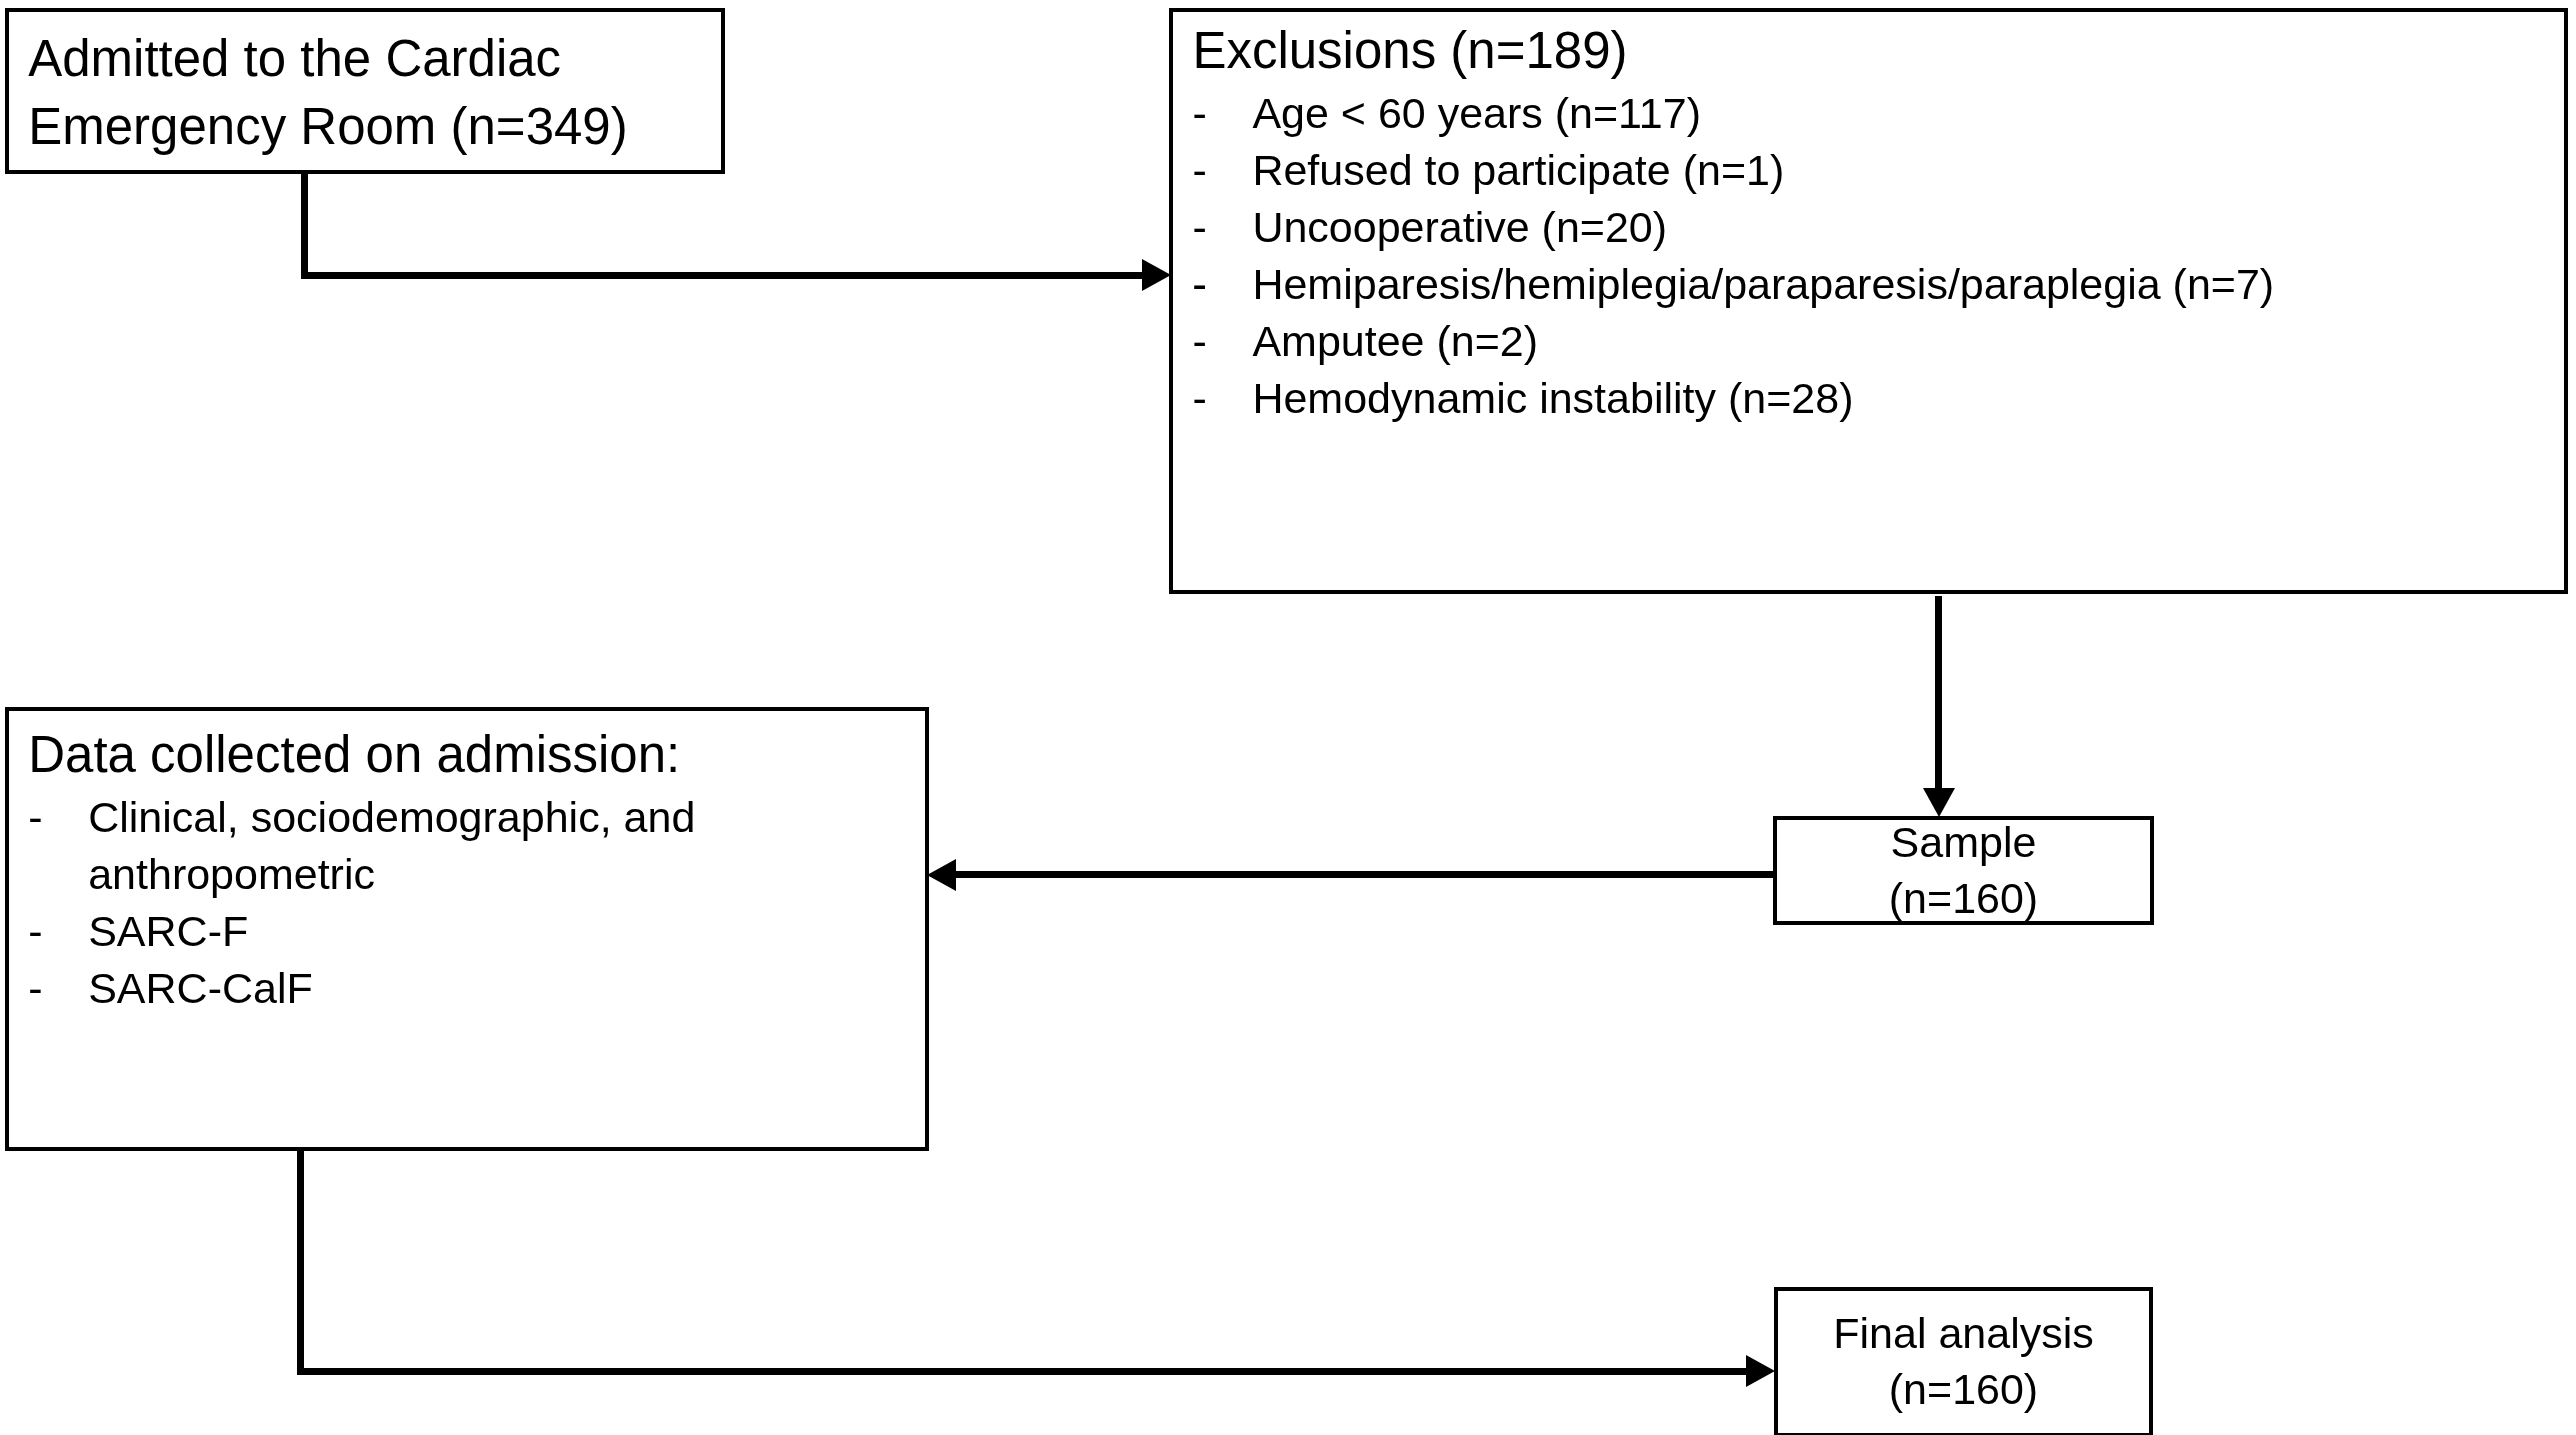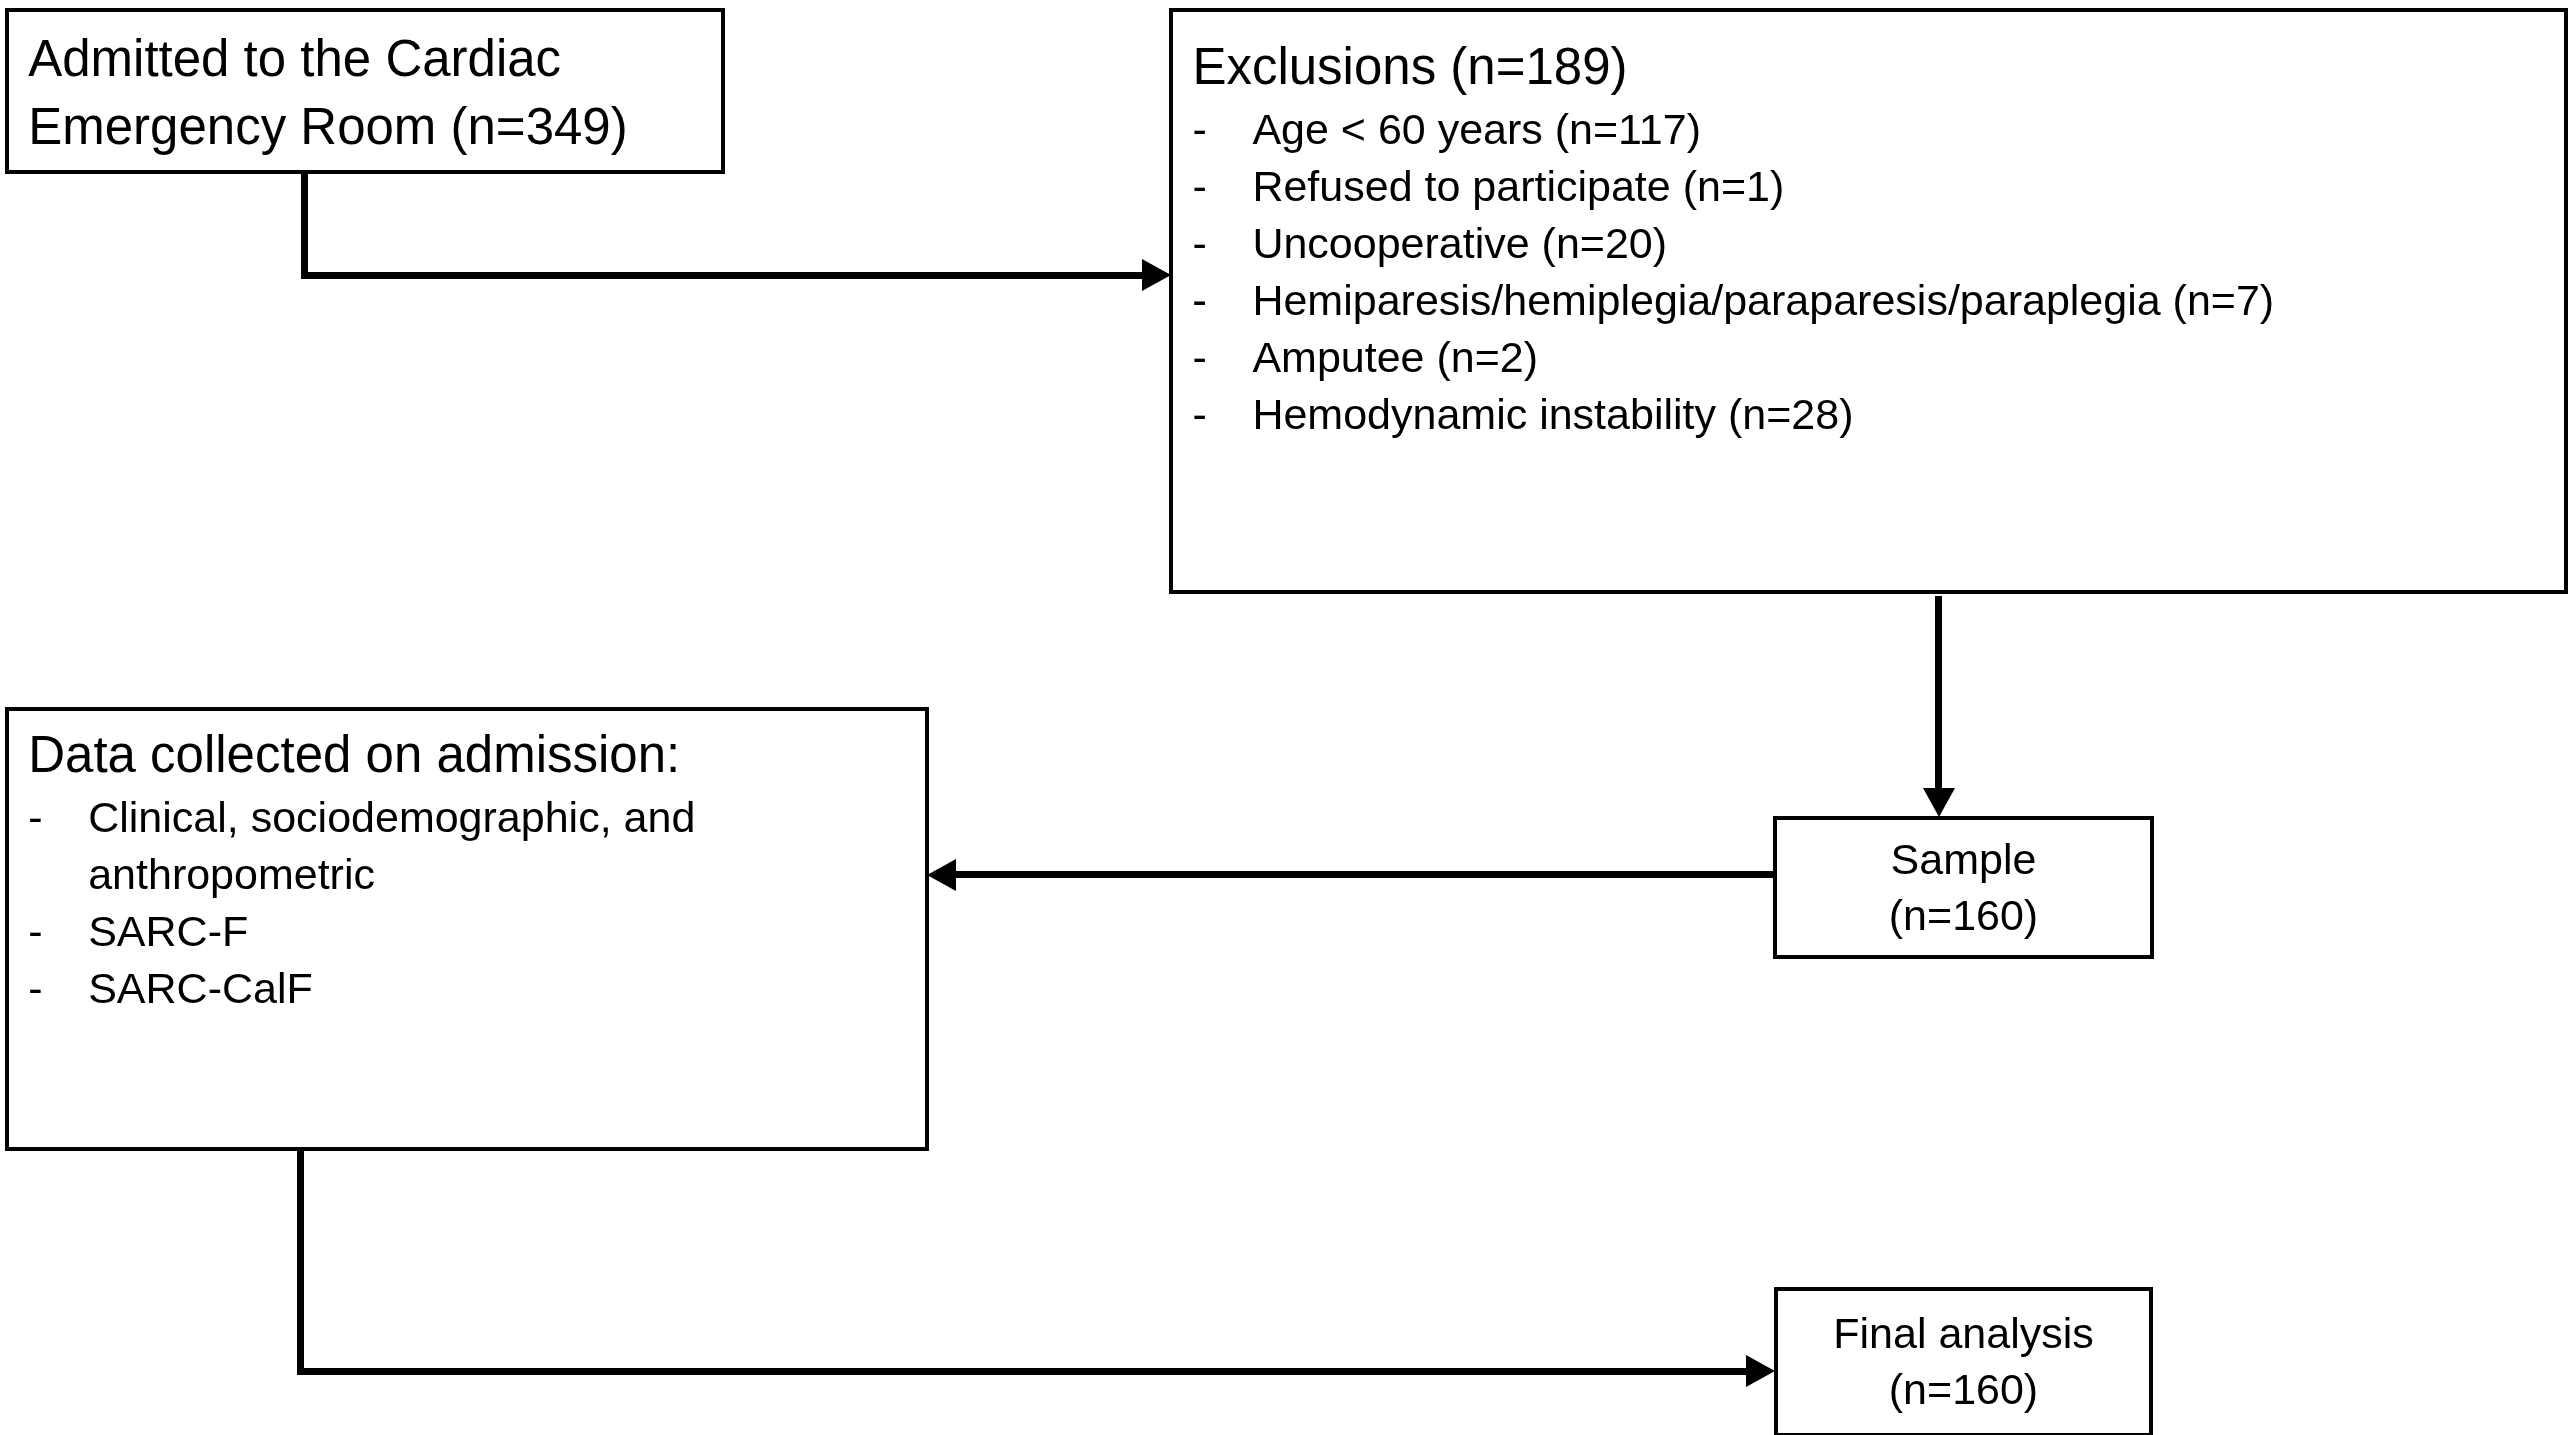--- a/index.html
+++ b/index.html
@@ -107,21 +107,21 @@
 <div id="canvas">
 
   <div class="node" style="left:4.8px; top:7.7px; width:720px; height:166px;">
     <div class="node-body" style="padding-top:13.6px;">
       <div class="title-line">Admitted to the Cardiac</div>
       <div class="title-line">Emergency Room (n=349)</div>
     </div>
   </div>
 
   <div class="node" style="left:1169px; top:7.7px; width:1399px; height:586px;">
-    <div class="node-body" style="padding-top:21px;">
+    <div class="node-body" style="padding-top:5px;">
       <div class="title-line">Exclusions (n=189)</div>
       <ul class="bullets">
         <li class="nowrapitem">
           <span class="dash">-</span>
           <span>Age &lt; 60 years (n=117)</span>
         </li>
         <li class="nowrapitem">
           <span class="dash">-</span>
           <span>Refused to participate (n=1)</span>
         </li>
@@ -161,21 +161,21 @@
           <span>SARC-F</span>
         </li>
         <li class="nowrapitem">
           <span class="dash">-</span>
           <span>SARC-CalF</span>
         </li>
       </ul>
     </div>
   </div>
 
-  <div class="node center-box" style="left:1773px; top:816px; width:381px; height:143px;">
+  <div class="node center-box" style="left:1773px; top:816px; width:381px; height:109px;">
     <div class="node-body">
       <div class="center-line">Sample</div>
       <div class="center-line">(n=160)</div>
     </div>
   </div>
 
   <div class="node center-box" style="left:1774px; top:1278px; width:379px; height:150px;margin-top:9px;">
     <div class="node-body">
       <div class="center-line">Final analysis</div>
       <div class="center-line">(n=160)</div>

